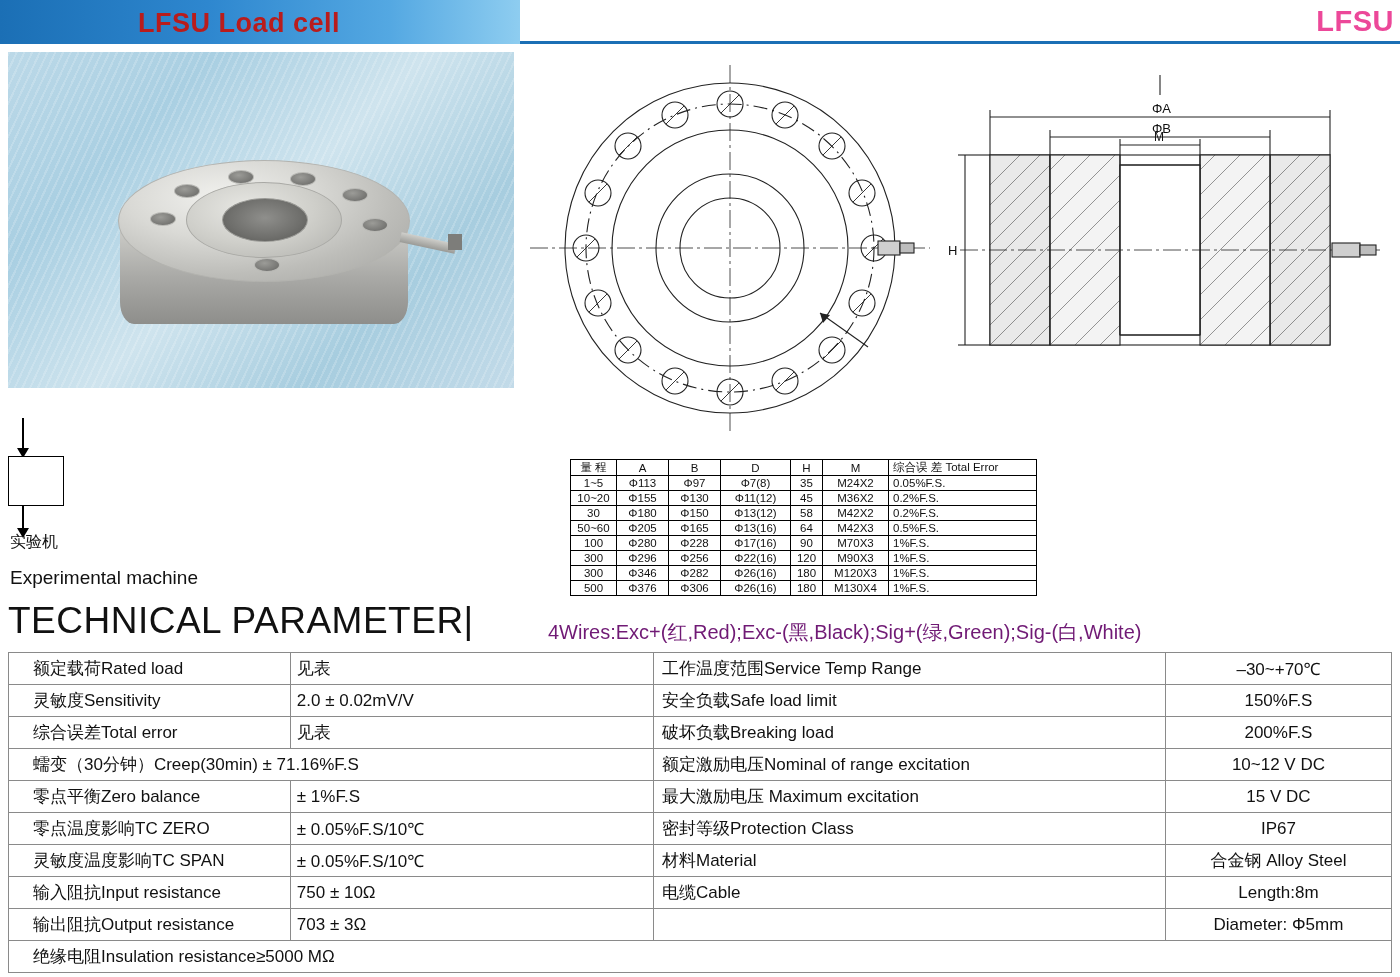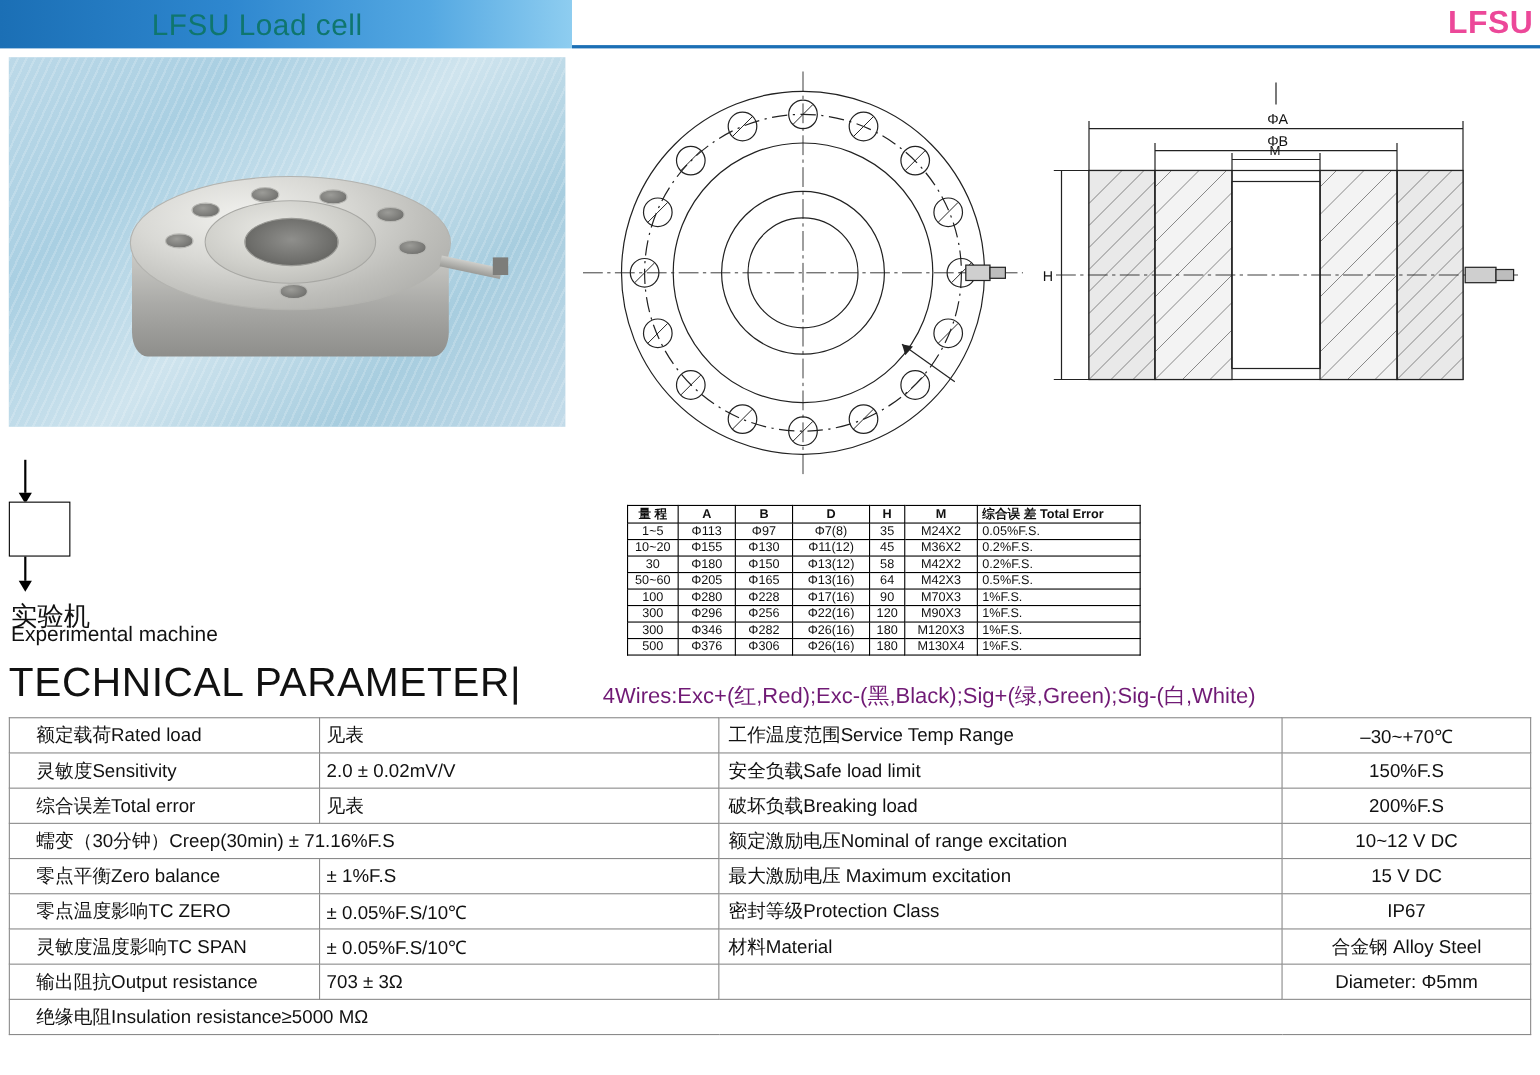--- a/index.html
+++ b/index.html
@@ -16,21 +16,21 @@
   
   .header {
     position:absolute; left:0; top:0; width:1400px; height:48px;
   }
   .header-band {
     position:absolute; left:0; top:0; width:520px; height:44px;
     background:linear-gradient(to right,#1b6fb5 0%, #2e87cf 40%, #54a8e2 75%, #8ecdf0 100%);
   }
   .header-title {
     position:absolute; left:138px; top:8px;
-    font-size:27px; font-weight:normal; color:#0f766e; letter-spacing:0.5px;
+    font-size:27px; font-weight:bold; color:#b91c1c; letter-spacing:0.5px;
   }
   .header-rule {
     position:absolute; left:520px; top:41px; width:880px; height:3px;
     background:#1b6fb5;
   }
   .header-right {
     position:absolute; right:6px; top:5px;
     font-size:29px; font-weight:bold; color:#ec4899; letter-spacing:0.5px;
   }
 
@@ -96,21 +96,21 @@
     position:absolute; left:8px; top:456px; width:56px; height:50px;
     border:1.5px solid #000; background:#fff;
   }
   .exp-arrow-bot {
     position:absolute; left:22px; top:506px; width:2px; height:22px; background:#000;
   }
   .exp-arrow-bot::after {
     content:""; position:absolute; left:-5px; top:22px;
     border-left:6px solid transparent; border-right:6px solid transparent; border-top:10px solid #000;
   }
-  .exp-label-cn { position:absolute; left:10px; top:544px; font-size:24px; }
+  .exp-label-cn { position:absolute; left:10px; top:532px; font-size:16px; }
   .exp-label-en { position:absolute; left:10px; top:567px; font-size:19px; }
 
   
   .tech-title {
     position:absolute; left:8px; top:600px;
     font-size:37px; letter-spacing:0.5px; font-weight:400; color:#111;
     white-space:nowrap;
   }
   .wires-note {
     position:absolute; left:548px; top:619px;
@@ -132,21 +132,21 @@
   .draw { position:absolute; left:520px; top:55px; width:880px; height:400px; }
 
   
   .dimtable {
     position:absolute; left:570px; top:459px;
     border-collapse:collapse; font-size:11.5px; background:#fff;
   }
   .dimtable td, .dimtable th {
     border:1px solid #000; padding:0 4px; height:15px; text-align:center; font-weight:normal;
   }
-  .dimtable th { font-weight:bold; }
+  .dimtable th { font-weight:normal; }
   .dimtable .c-r { width:46px; }
   .dimtable .c-a { width:52px; }
   .dimtable .c-b { width:52px; }
   .dimtable .c-d { width:70px; }
   .dimtable .c-h { width:32px; }
   .dimtable .c-m { width:66px; }
   .dimtable .c-e { width:148px; text-align:left; padding-left:4px; }
 </style>
 </head>
 <body>
@@ -462,20 +462,26 @@
       <td class="l3">密封等级Protection Class</td>
       <td class="l4">IP67</td>
     </tr>
     <tr>
       <td class="l1">灵敏度温度影响TC SPAN</td>
       <td class="l2">± 0.05%F.S/10℃</td>
       <td class="l3">材料Material</td>
       <td class="l4">合金钢 Alloy Steel</td>
     </tr>
     <tr>
+      <td class="l1">输入阻抗Input resistance</td>
+      <td class="l2">750 ± 10Ω</td>
+      <td class="l3">电缆Cable</td>
+      <td class="l4">Length:8m</td>
+    </tr>
+    <tr>
       <td class="l1">输出阻抗Output resistance</td>
       <td class="l2">703 ± 3Ω</td>
       <td class="l3"></td>
       <td class="l4">Diameter: Φ5mm</td>
     </tr>
     <tr>
       <td class="l1" colspan="4">绝缘电阻Insulation resistance≥5000 MΩ</td>
     </tr>
   </tbody>
 </table>

